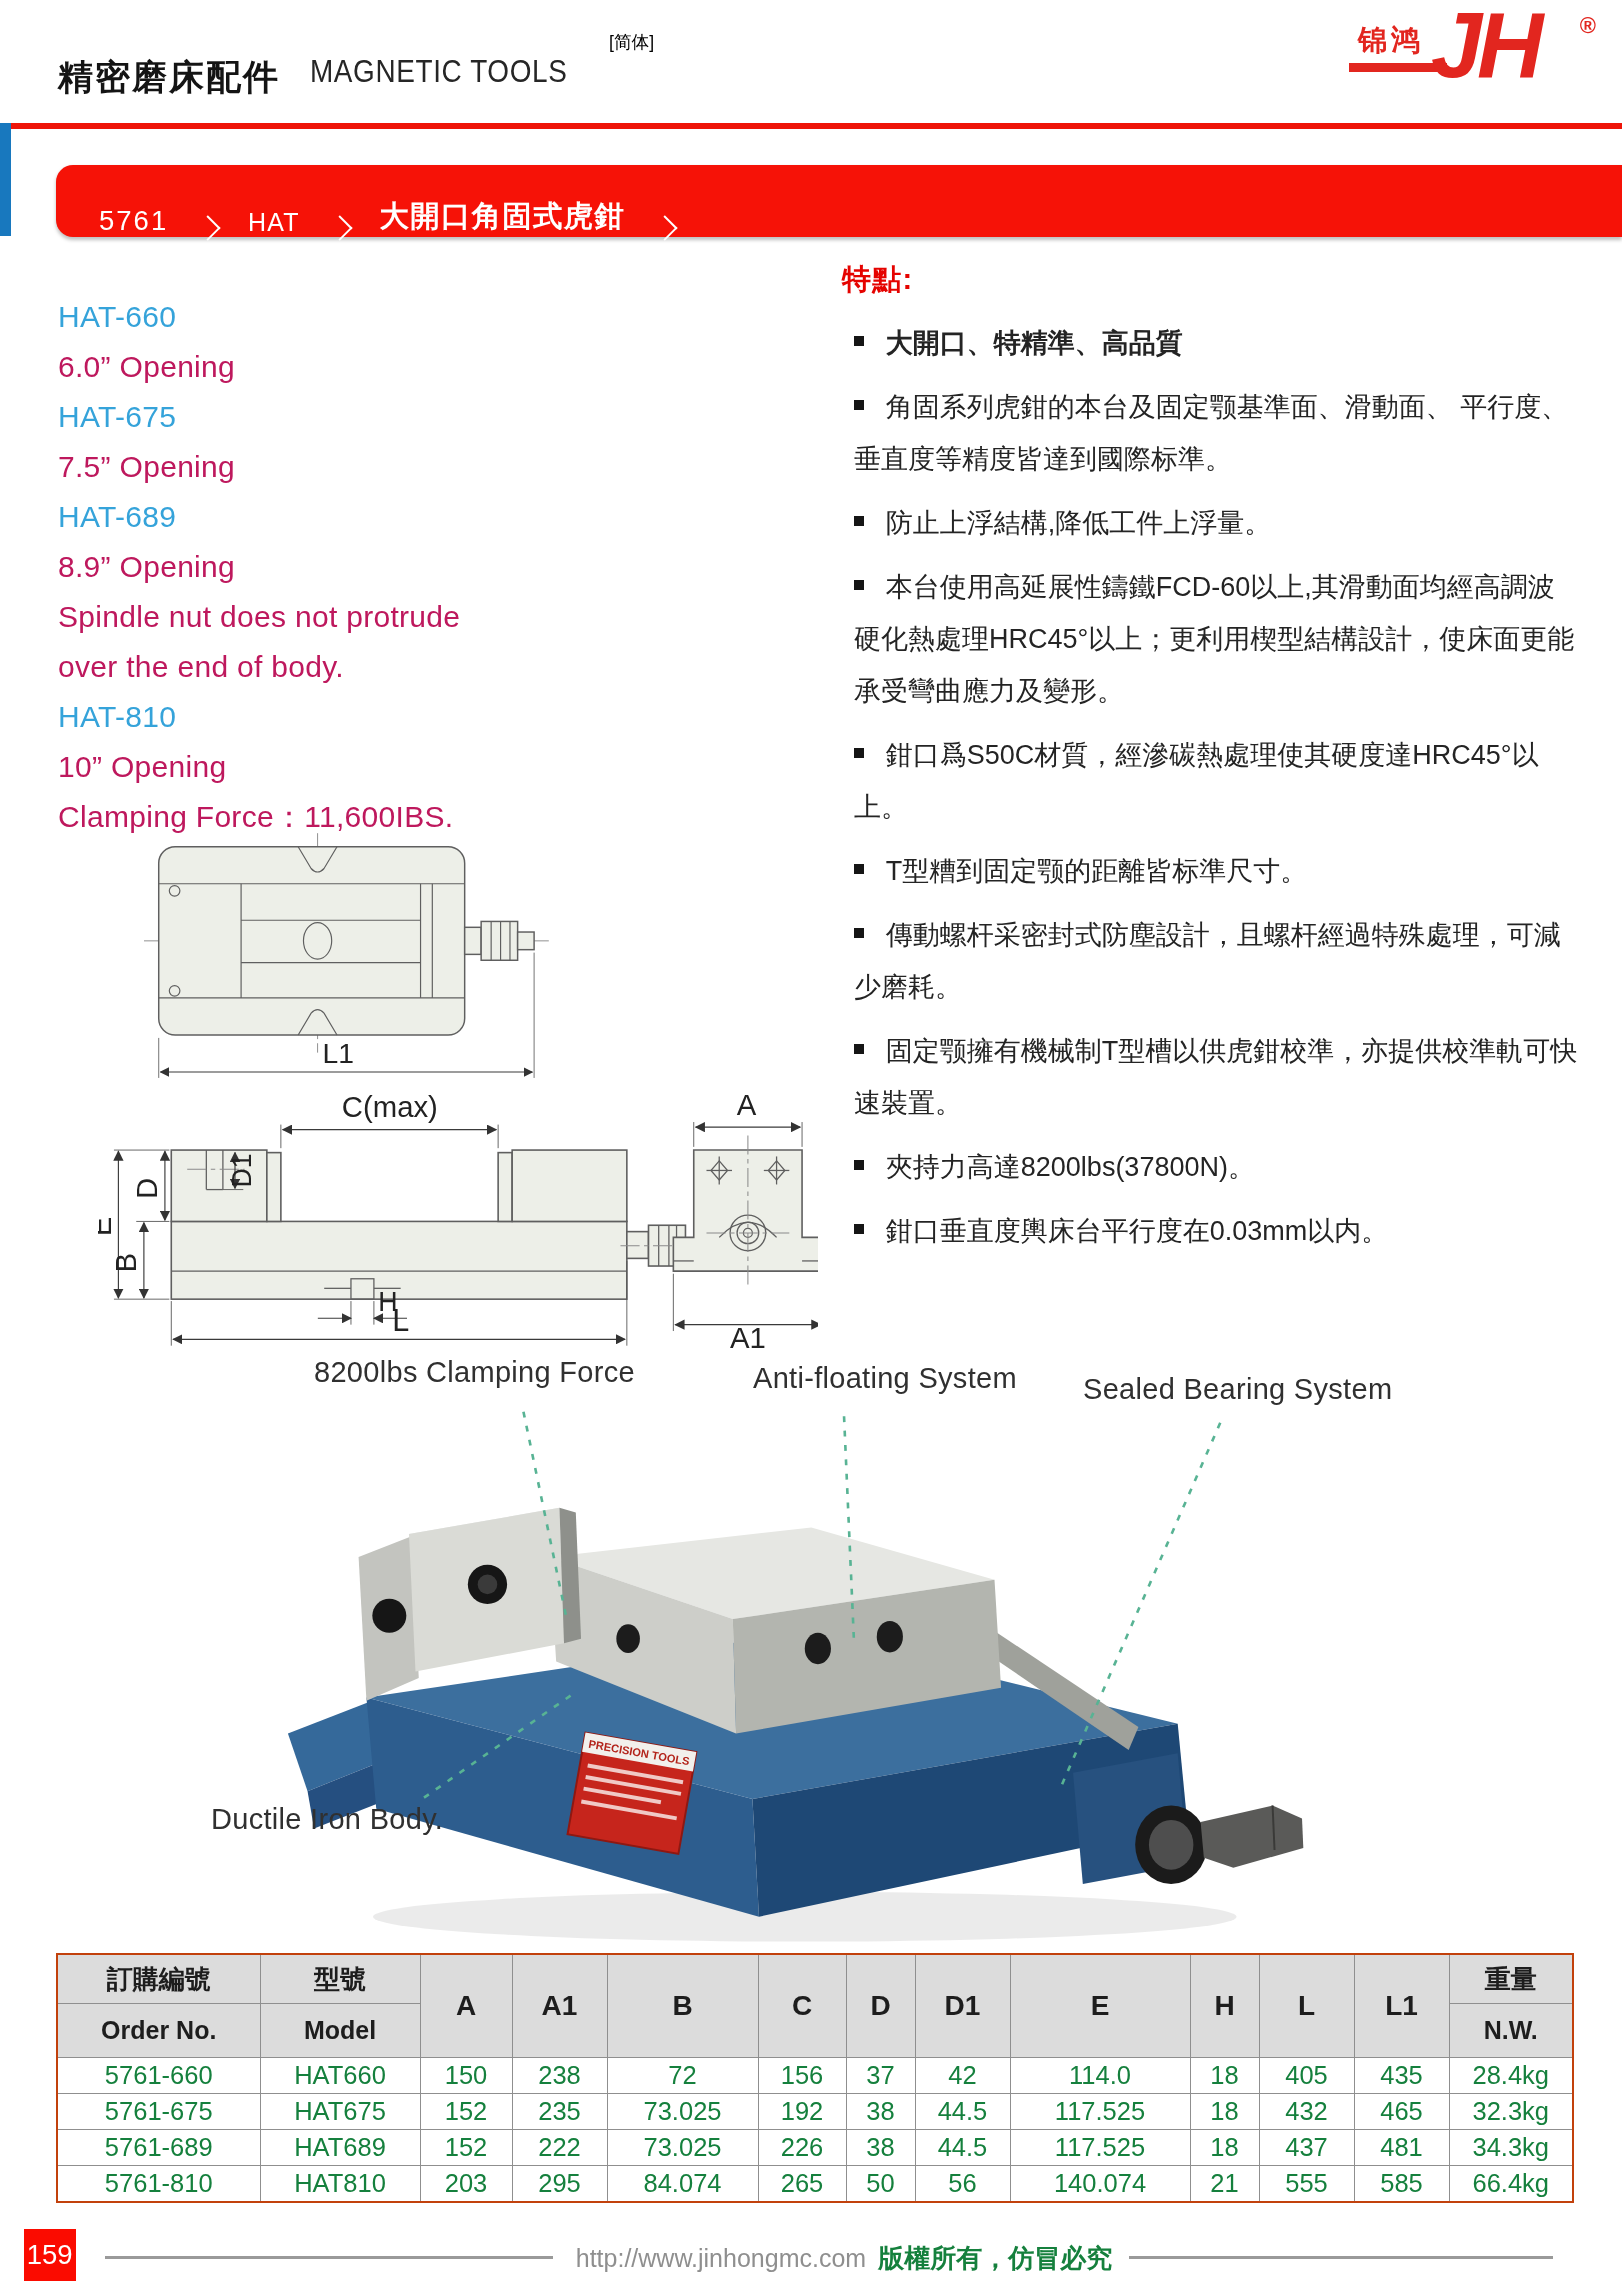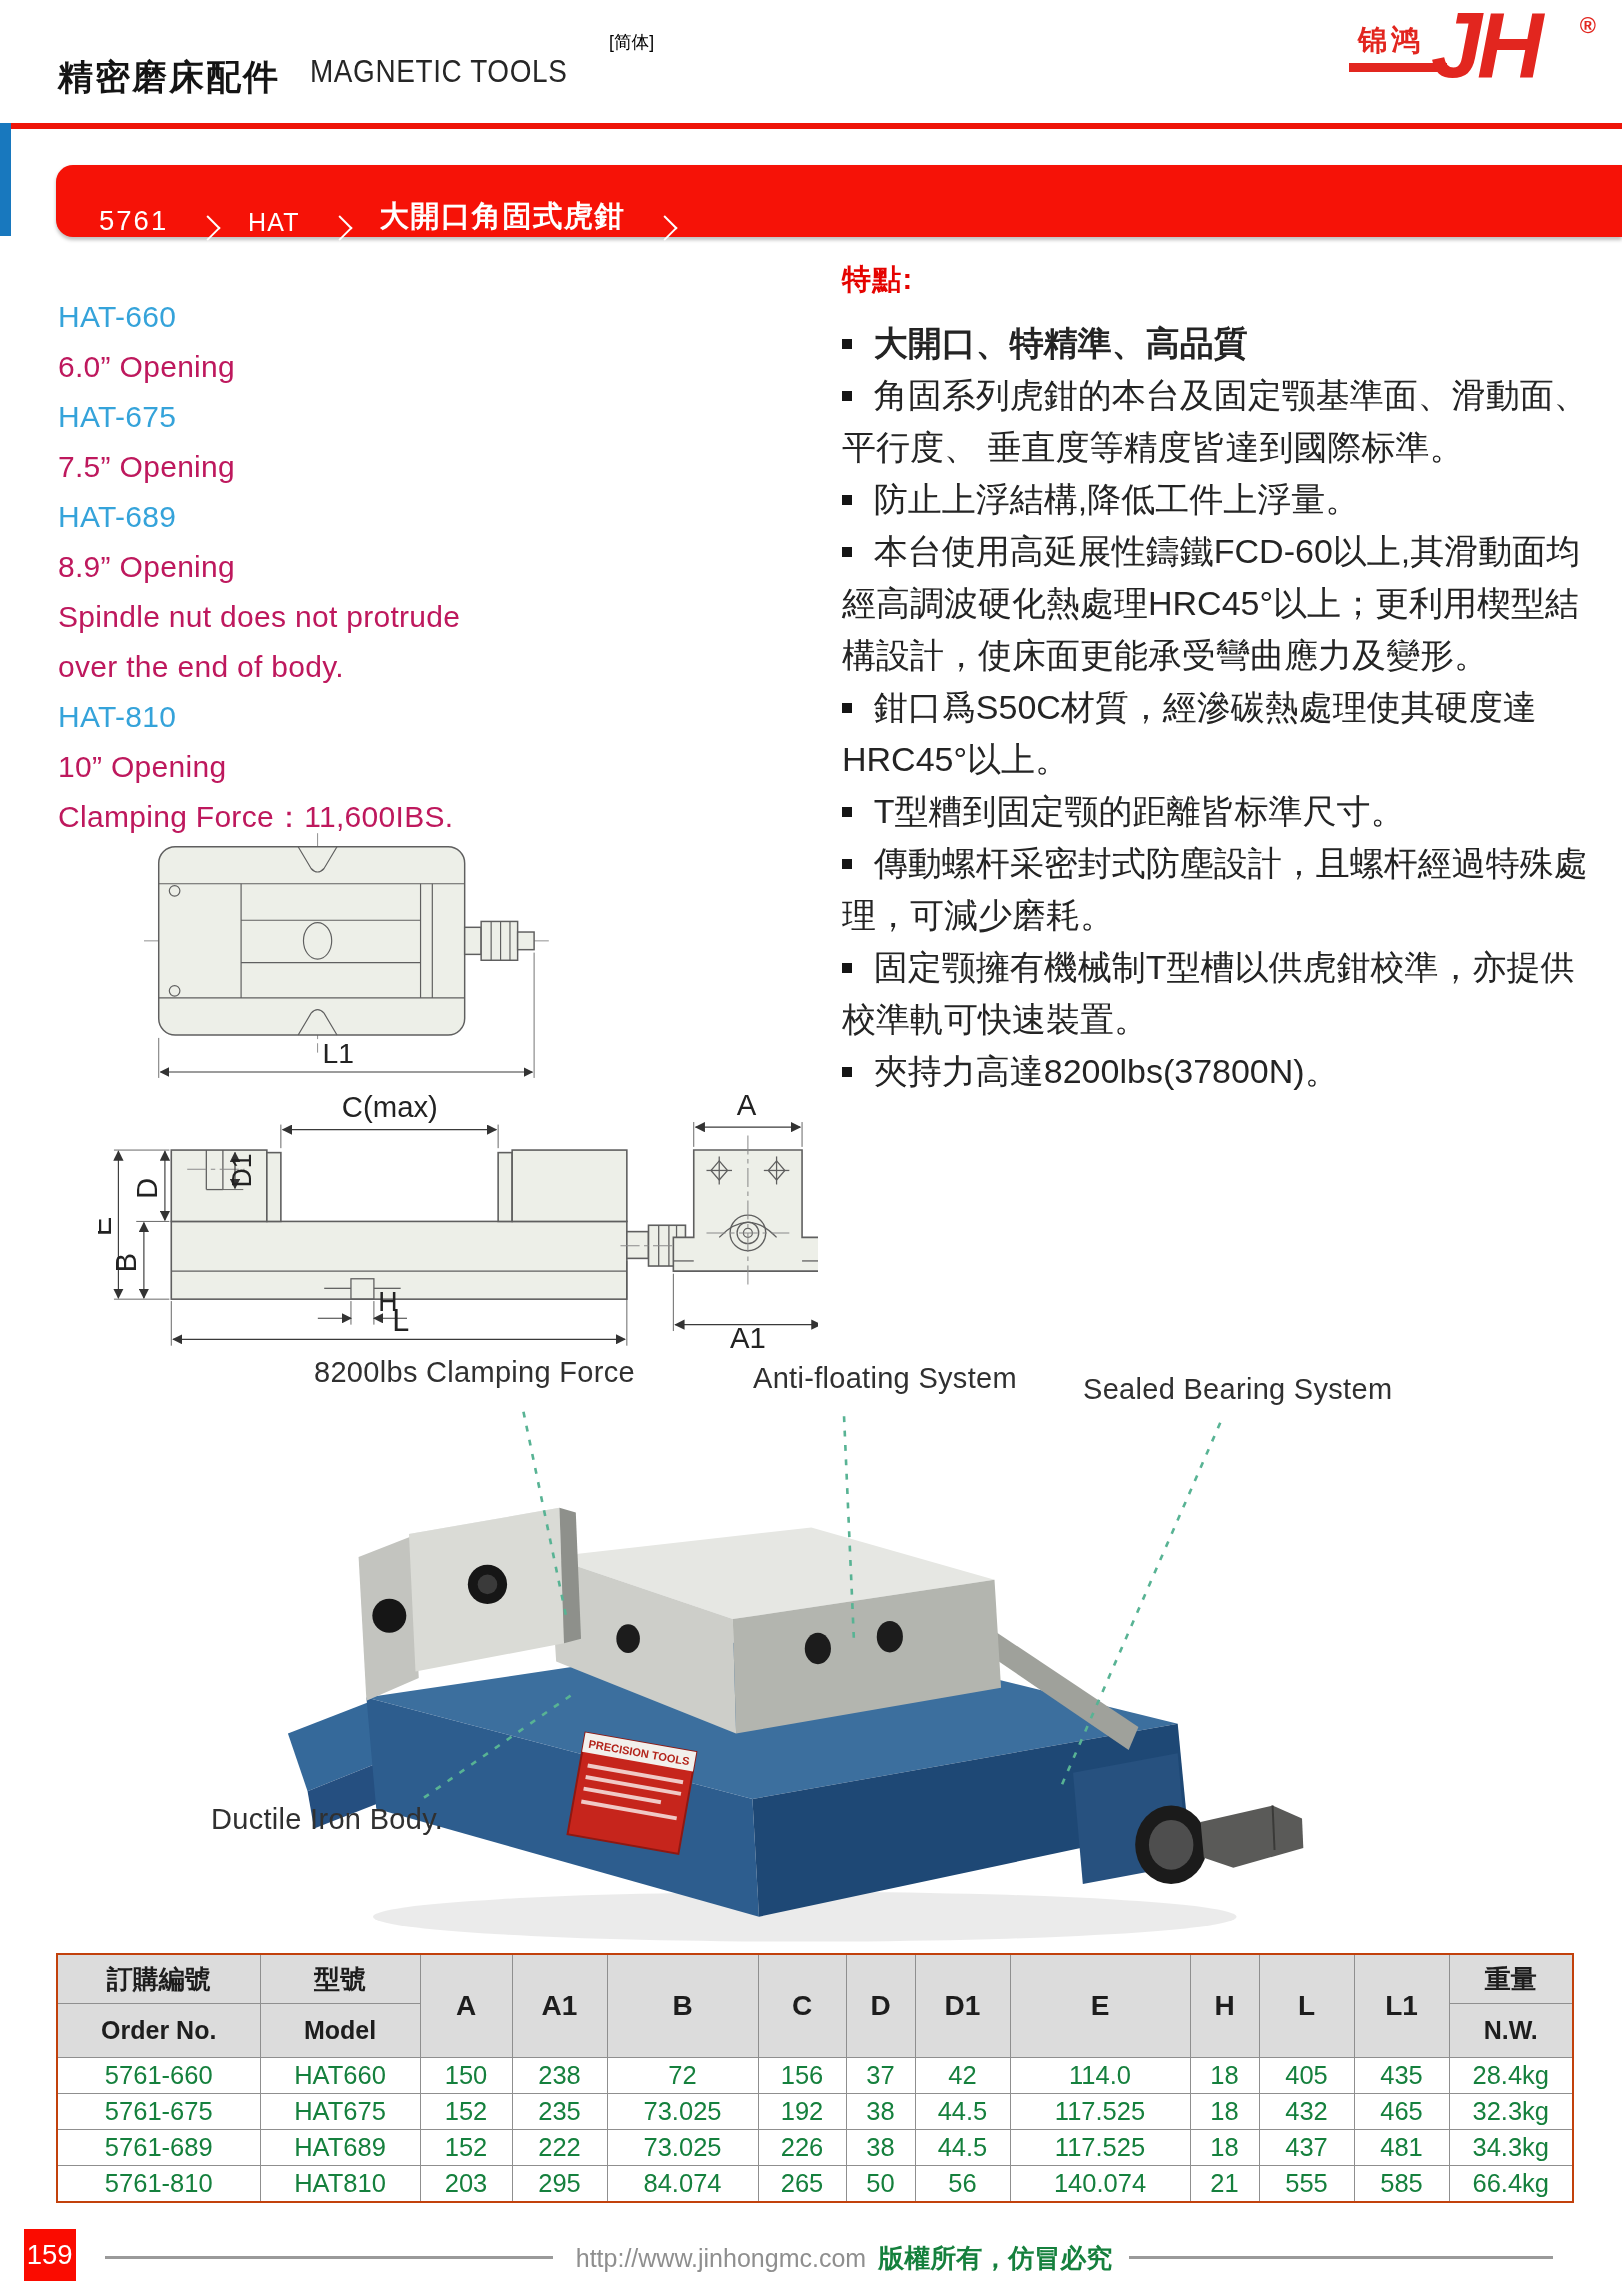--- a/index.html
+++ b/index.html
@@ -37,21 +37,21 @@
 
   
   .product-info{position:absolute;left:58px;top:292px;width:753px;}
   .p-line{height:50px;line-height:50px;font-size:30px;letter-spacing:0.3px;white-space:nowrap;}
   .p-line.model{color:#35a3da;}
   .p-line.spec{color:#be185d;}
 
   
   .features{position:absolute;left:842px;top:260px;width:750px;}
   .features h2{margin:0 0 17px 0;font-size:29px;font-weight:800;color:#e50300;letter-spacing:1.3px;}
-  .feature{margin:0;font-size:34px;line-height:52px;color:#242424;}
+  .feature{margin:12px;font-size:27px;line-height:52px;color:#242424;}
   .feature.bold{font-weight:700;}
   .bullet{display:inline-block;width:9.8px;height:9.8px;background:#151515;margin-right:22px;
           vertical-align:5.9px;}
 
   
   .drawing{position:absolute;}
   .d1{left:144px;top:832px;width:406px;}
   .d2{left:98px;top:1094px;width:720px;}
   .dw-body{fill:#edefe8;stroke:#5f5f5f;stroke-width:2.5;}
   .dw-ln{fill:none;stroke:#5f5f5f;stroke-width:2;}
@@ -140,20 +140,21 @@
     <div id="features-list">
         <p class="feature bold"><span class="bullet"></span><span>大開口、特精準、高品質</span></p>
         <p class="feature"><span class="bullet"></span><span>角固系列虎鉗的本台及固定颚基準面、滑動面、 平行度、 垂直度等精度皆達到國際标準。</span></p>
         <p class="feature"><span class="bullet"></span><span>防止上浮結構,降低工件上浮量。</span></p>
         <p class="feature"><span class="bullet"></span><span>本台使用高延展性鑄鐵FCD-60以上,其滑動面均經高調波硬化熱處理HRC45°以上；更利用楔型結構設計，使床面更能承受彎曲應力及變形。</span></p>
         <p class="feature"><span class="bullet"></span><span>鉗口爲S50C材質，經滲碳熱處理使其硬度達HRC45°以上。</span></p>
         <p class="feature"><span class="bullet"></span><span>T型糟到固定颚的距離皆标準尺寸。</span></p>
         <p class="feature"><span class="bullet"></span><span>傳動螺杆采密封式防塵設計，且螺杆經過特殊處理，可減少磨耗。</span></p>
         <p class="feature"><span class="bullet"></span><span>固定颚擁有機械制T型槽以供虎鉗校準，亦提供校準軌可快速裝置。</span></p>
         <p class="feature"><span class="bullet"></span><span>夾持力高達8200lbs(37800N)。</span></p>
+        <p class="feature"><span class="bullet"></span><span>鉗口垂直度輿床台平行度在0.03mm以内。</span></p>
       </div>
   </div>
 
   <svg class="drawing d1" viewBox="0 0 690 430">
     <defs>
       <marker id="arr" viewBox="0 0 10 10" refX="9" refY="5" markerWidth="9" markerHeight="9" orient="auto-start-reverse">
         <path d="M0,0L10,5L0,10z" fill="#333"></path>
       </marker>
     </defs>
     <line class="dw-cl" x1="0" y1="185" x2="688" y2="185"></line>

